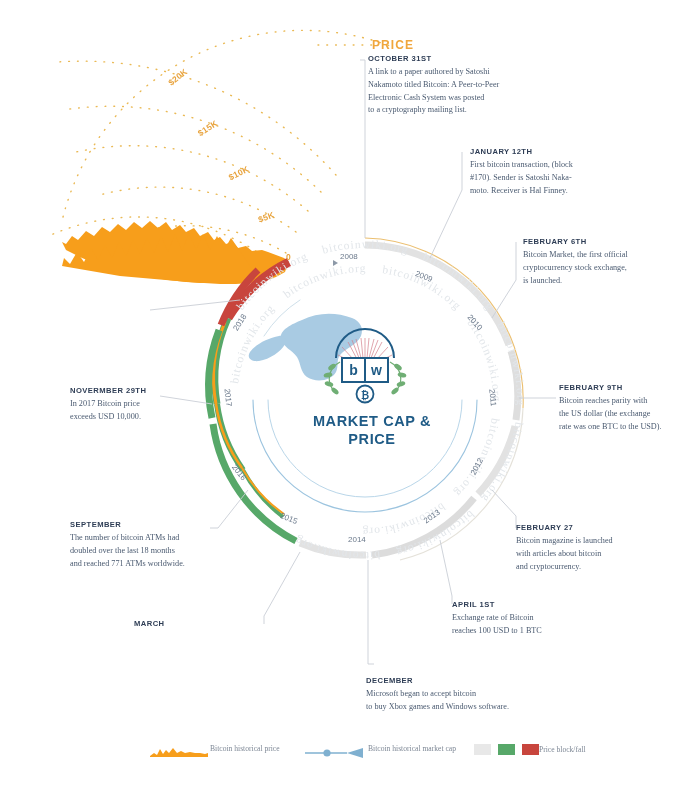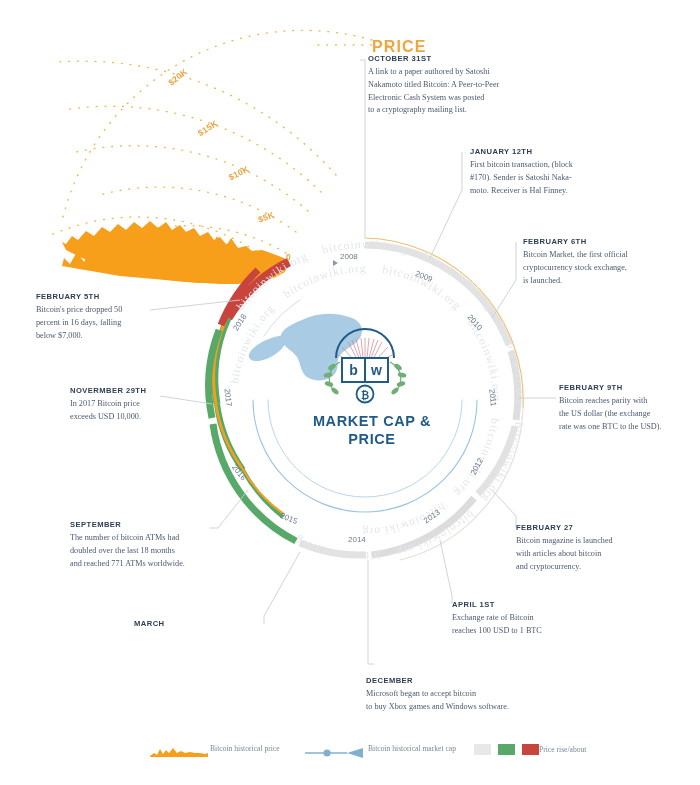--- a/index.html
+++ b/index.html
@@ -23,21 +23,21 @@
     font-size:8.2px;line-height:1.55;color:#4a5a70;margin:0;
     font-family:"Liberation Serif", serif;
   }
   .note-body span{display:block;}
 
   .axis-label{
     position:absolute;font-size:8.5px;font-weight:bold;color:#e8a33d;
     letter-spacing:.3px;white-space:nowrap;
   }
   .price-head{
-    position:absolute;font-size:16px;font-weight:bold;color:#f0a63c;
+    position:absolute;font-size:12px;font-weight:bold;color:#f0a63c;
     letter-spacing:1.1px;
   }
   .year{
     position:absolute;font-size:8px;color:#6c7a8c;white-space:nowrap;
   }
   .center-title{
     position:absolute;text-align:center;width:160px;
     font-size:14.5px;font-weight:bold;color:#1f5b86;letter-spacing:.6px;
     line-height:1.25;
   }
@@ -345,39 +345,31 @@
   </div>
 
   <div class="note" style="left:70px;top:387px;width:140px;">
     <p class="note-title">NOVERMBER 29TH</p>
     <p class="note-body">
       <span>In 2017 Bitcoin price</span>
       <span>exceeds USD 10,000.</span>
     </p>
   </div>
 
-  <div class="note" style="left:36px;top:293px;width:140px;">
-    <p class="note-title">FEBRUARY 5TH</p>
-    <p class="note-body">
-      <span>Bitcoin's price dropped 50</span>
-      <span>percent in 16 days, falling</span>
-      <span>below $7,000.</span>
-    </p>
-  </div>
 
   <div class="legend">
     <div class="legend-item" style="left:210px;top:4px;">
       <span class="legend-text">Bitcoin historical price</span>
     </div>
 
     <div class="legend-item" style="left:368px;top:4px;">
       <span class="legend-text">Bitcoin historical market cap</span>
     </div>
 
     <div class="legend-item" style="left:474px;top:4px;">
       <span class="sw" style="background:#e8e8e8"></span>
       <span class="sw" style="background:#57a869;margin-left:7px"></span>
       <span class="sw" style="background:#c8453d;margin-left:7px"></span>
-      <span class="legend-text">Price rise/about</span>
+      <span class="legend-text">Price block/fall</span>
     </div>
   </div>
 
 </div>
 
 </body></html>

